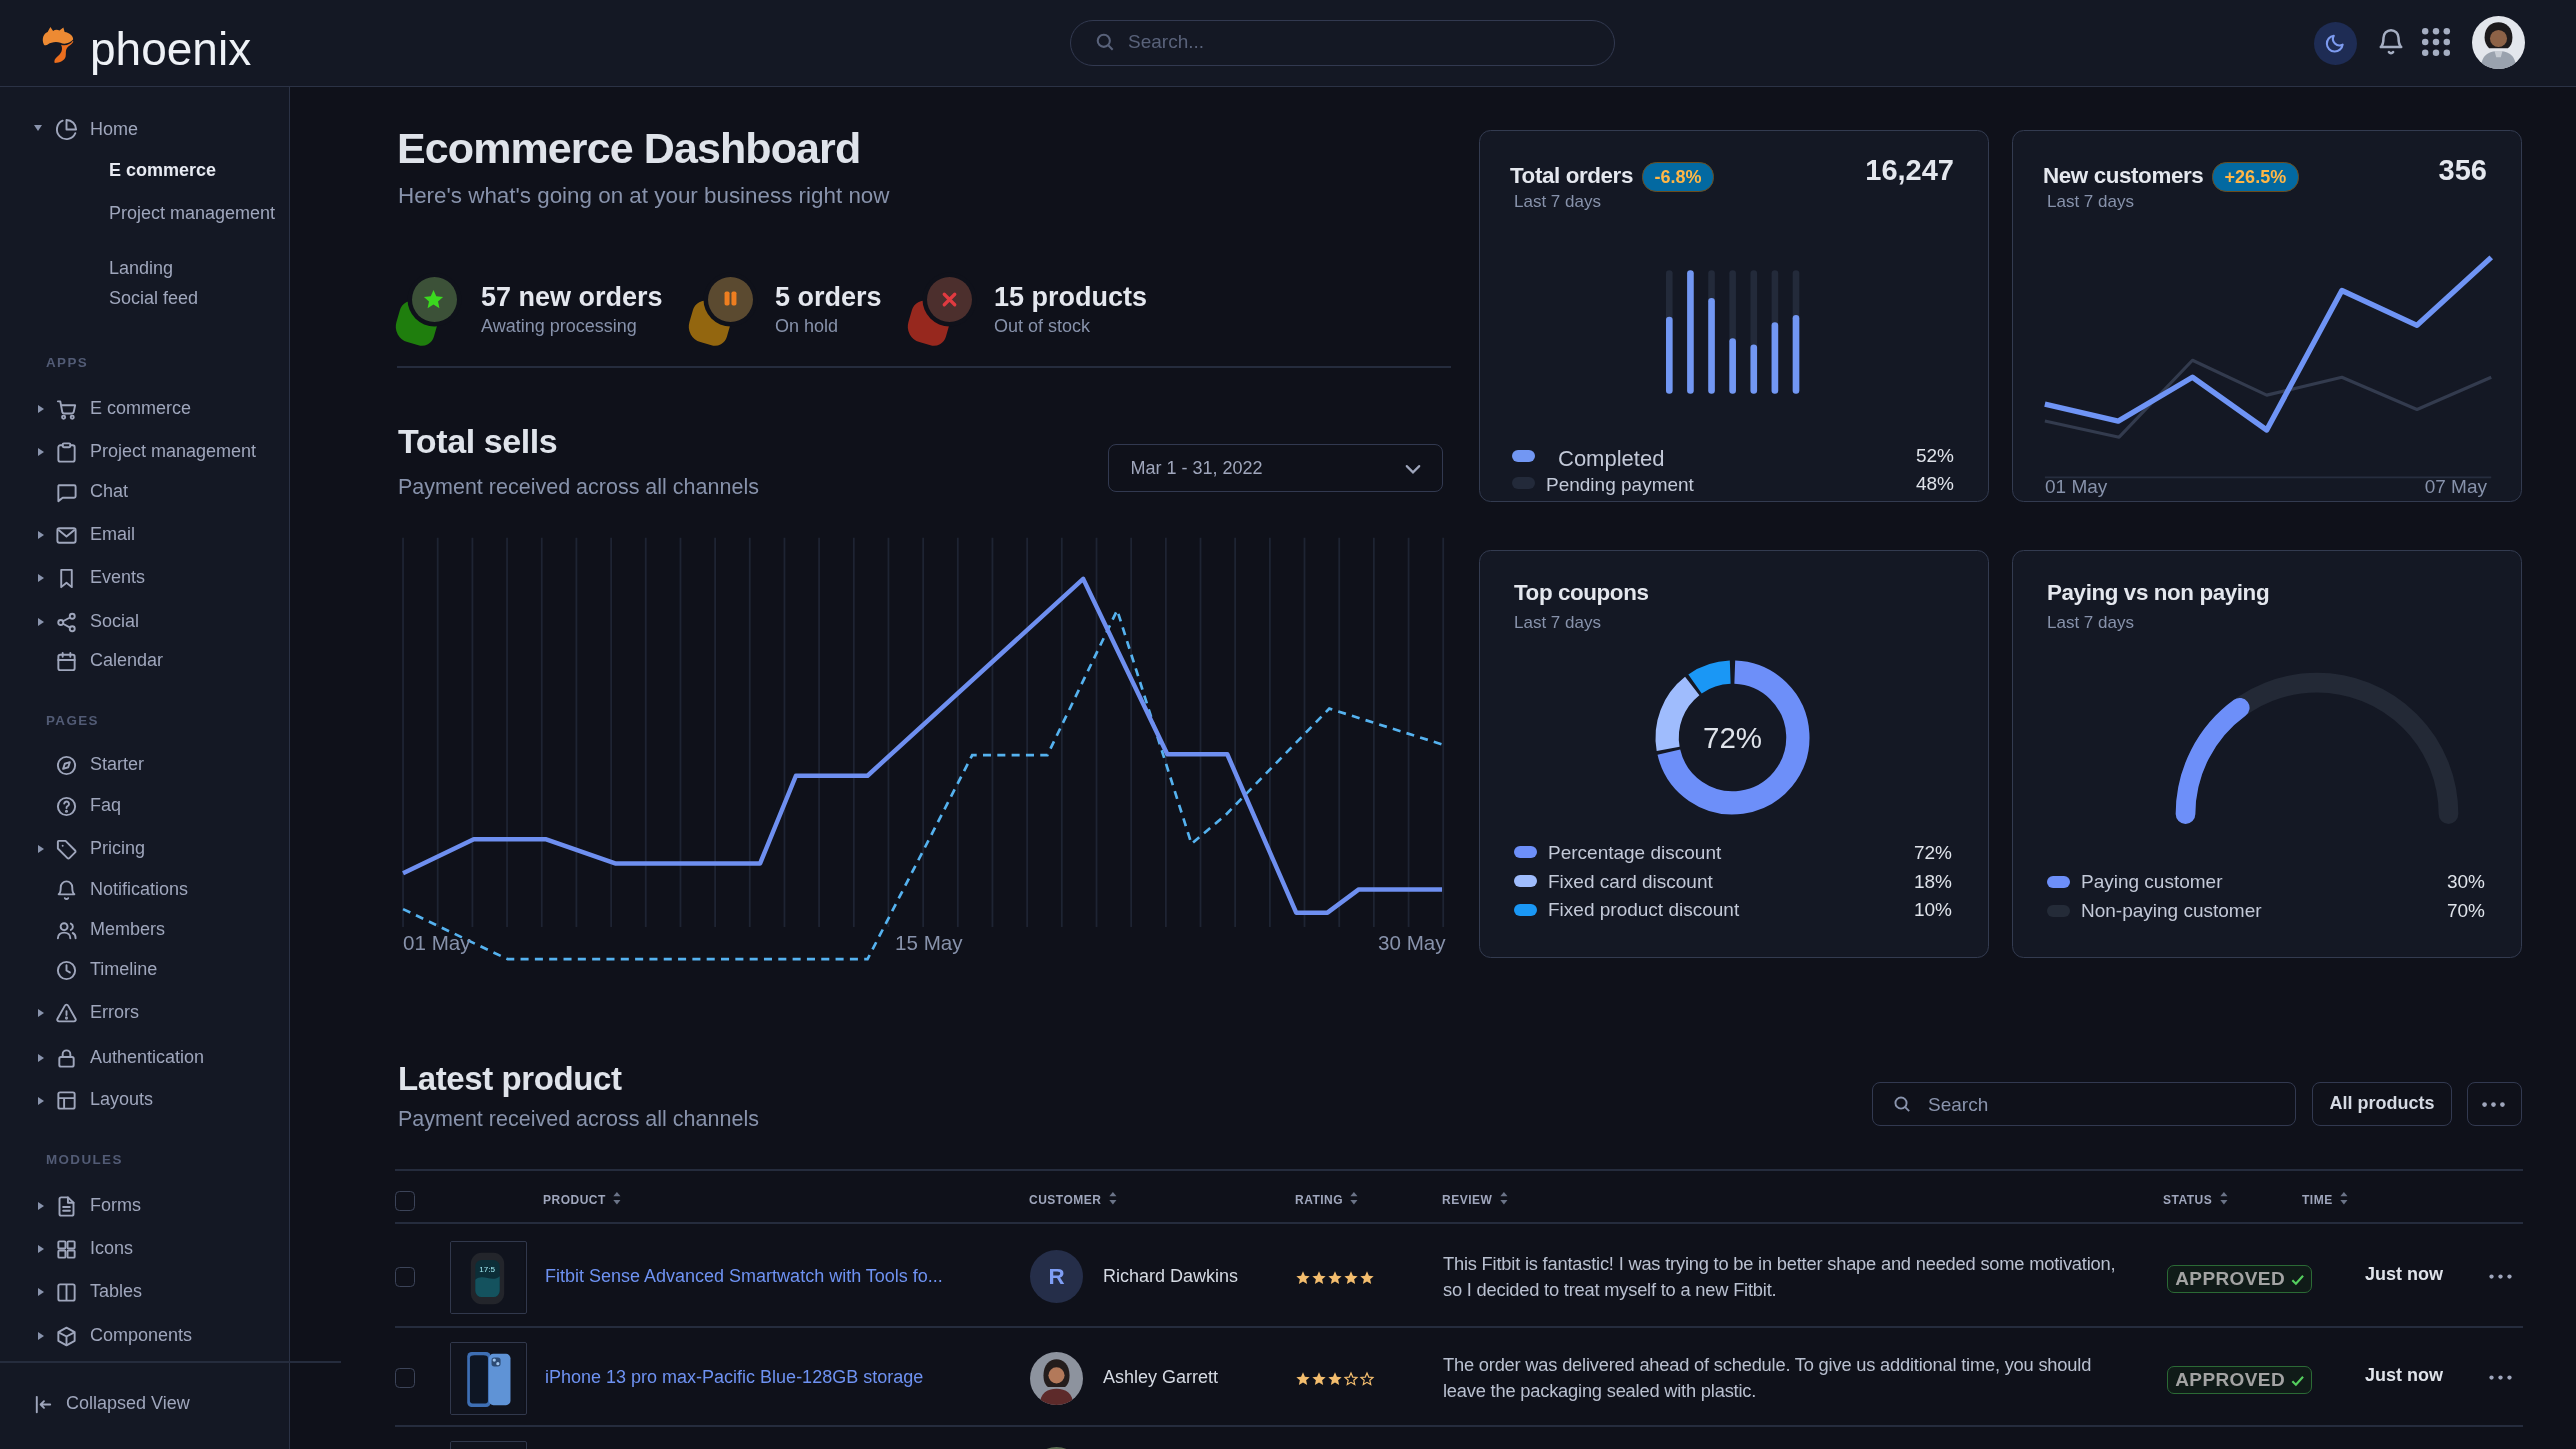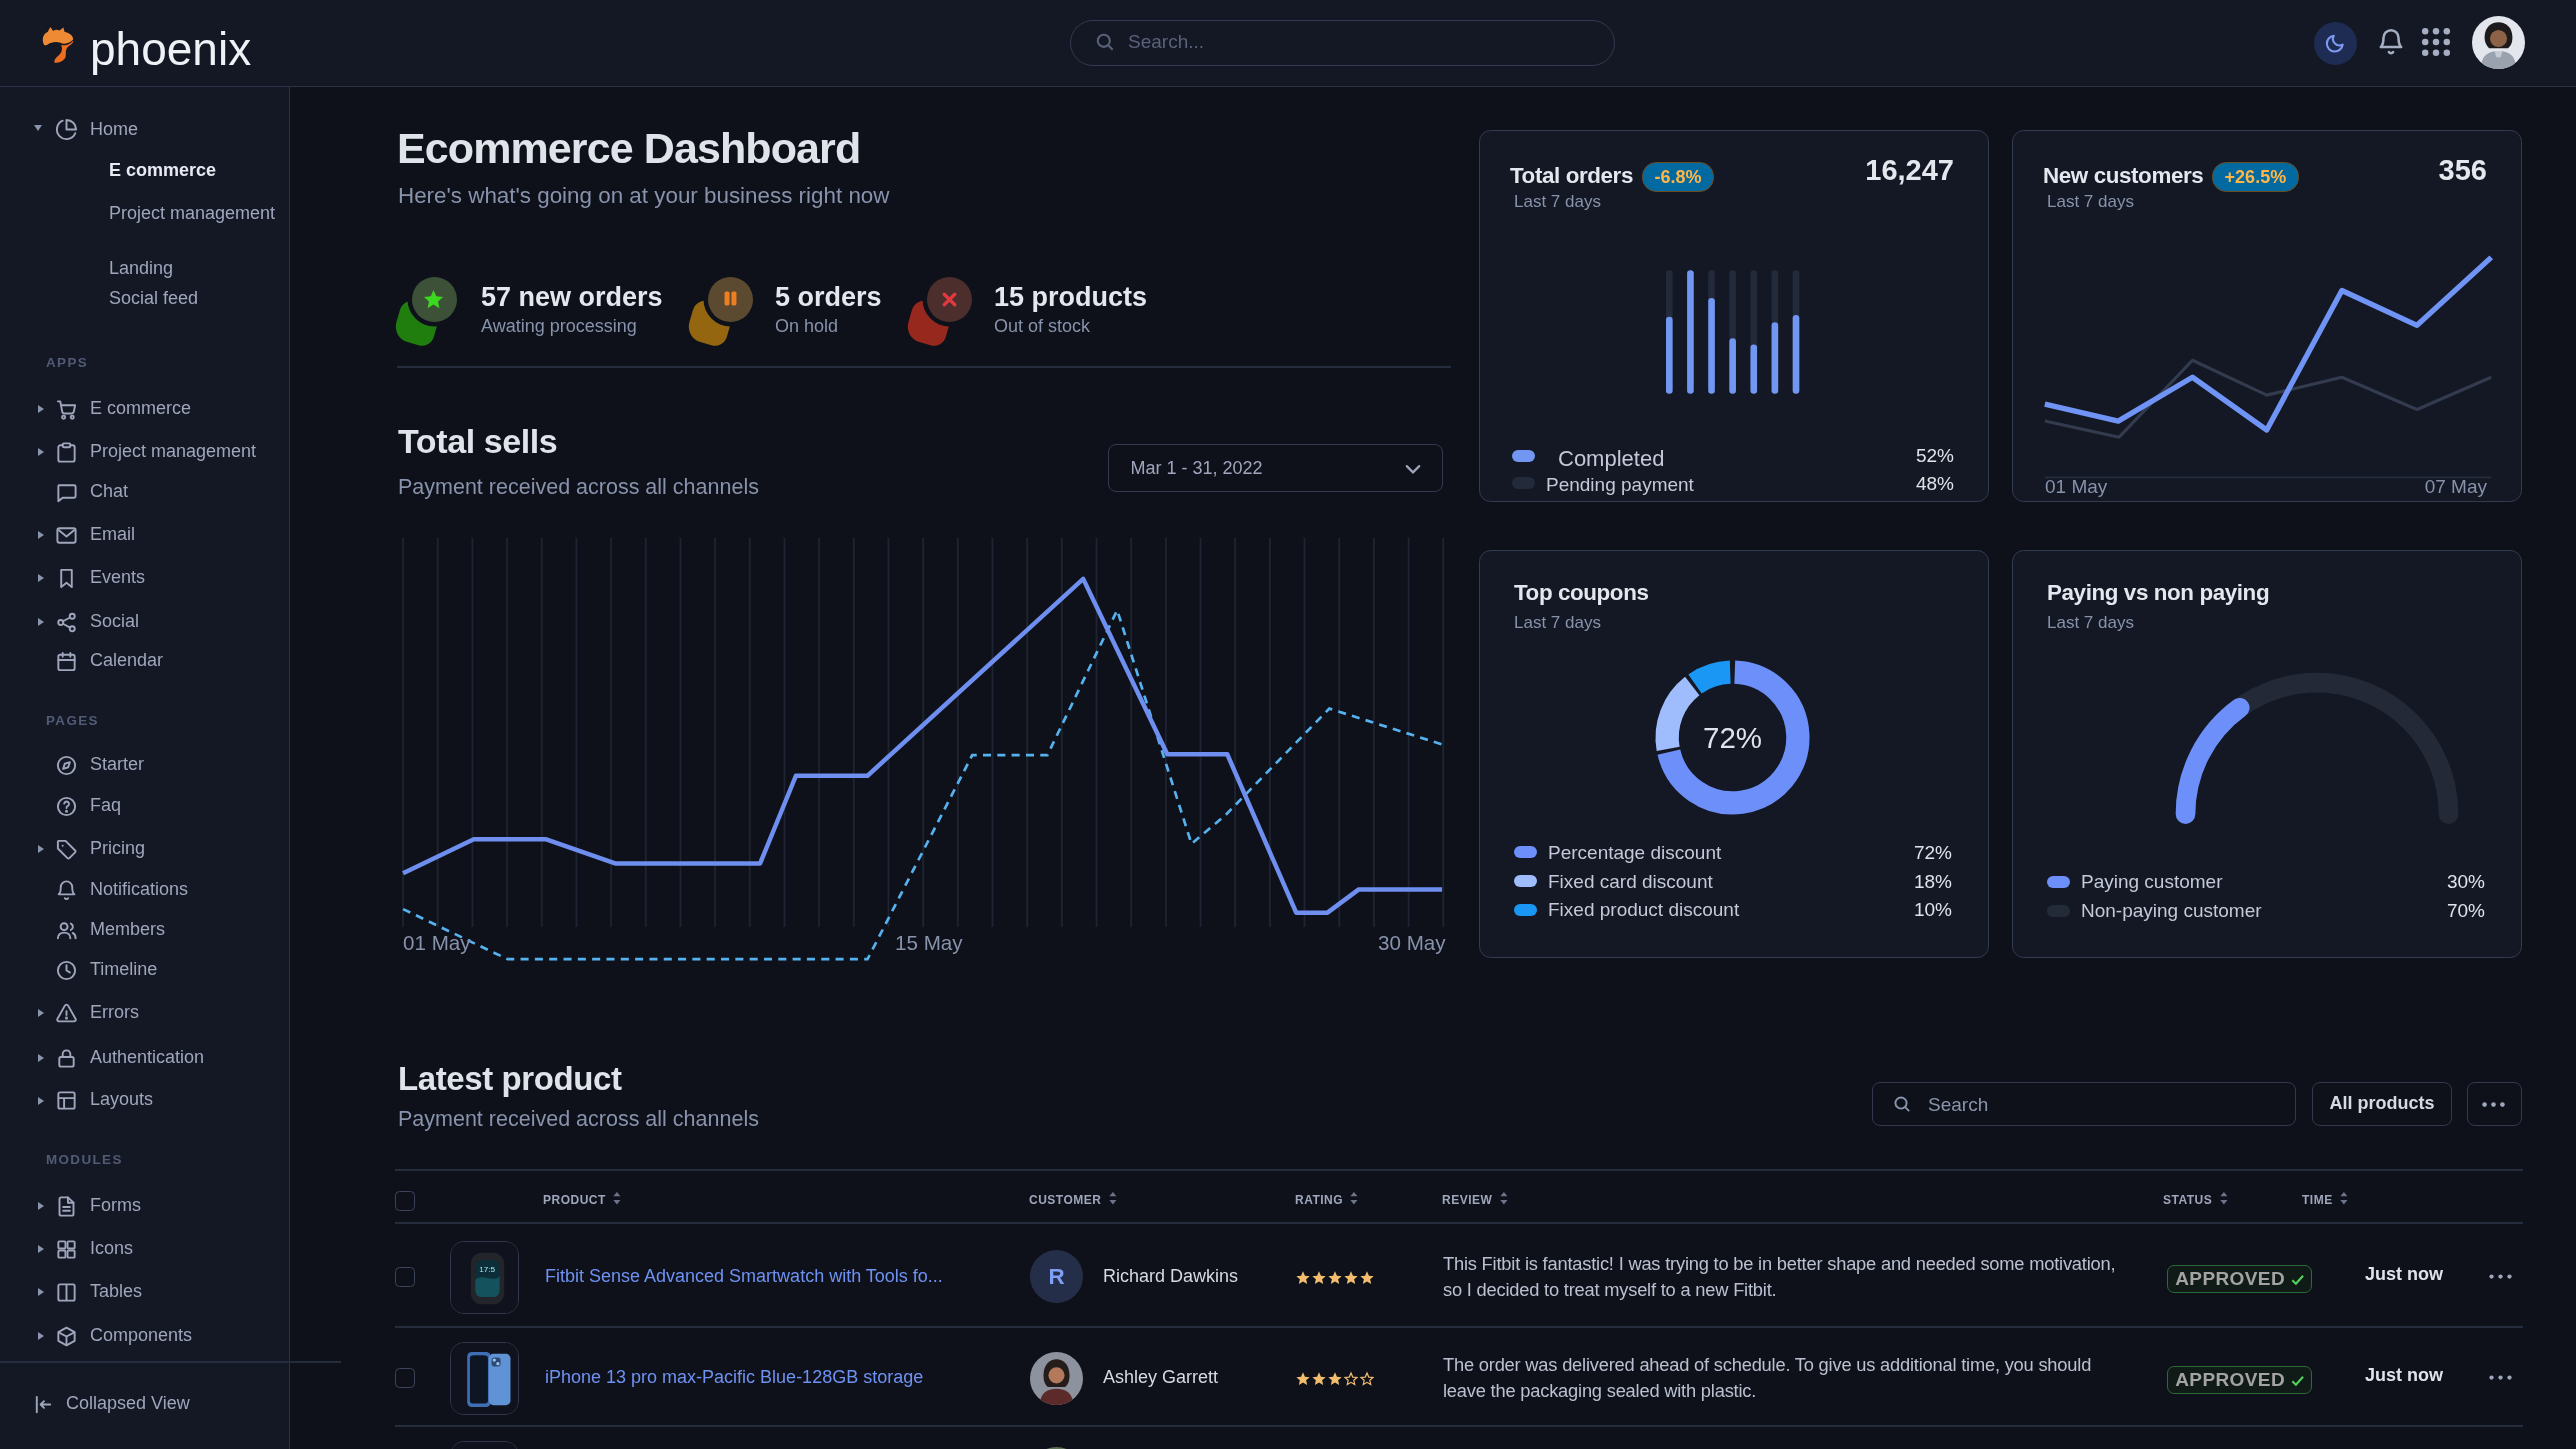--- a/index.html
+++ b/index.html
@@ -21,21 +21,21 @@
   
   .card { position:absolute; background:#141824; border:1.8px solid #333b50; border-radius:11.6px; }
   .cardtitle { font-size:22.4px; font-weight:bold; color:#e4e7ee; letter-spacing:-0.4px; }
   .badge { display:inline-block; font-size:18px; font-weight:bold; padding:3.6px 11.6px; border-radius:14.3px; }
   .badge.warn { color:#ffb646; border:1.8px solid #6b4c1d; background:#0369a1; }
   .legendsw { display:inline-block; width:23px; height:11.6px; border-radius:6.3px; }
   
   .check { position:absolute; width:19.7px; height:19.7px; border:1.8px solid #3c4459; border-radius:4.5px; }
   .th { font-size:12px; font-weight:bold; color:#9fa6bc; letter-spacing:0.5px; }
   .badge.ok { color:#a3a3a3; border:1.8px solid #2b6a35; background:rgba(37,176,3,0.07); font-size:19px; letter-spacing:0.4px; border-radius:7px; padding:1.8px 7.2px 2.7px; }
-  .thumb { position:absolute; width:69px; height:73px; border:1.8px solid #31384c; border-radius:14px; overflow:hidden;text-decoration:underline; }
+  .thumb { position:absolute; width:77px; height:73px; border:1.8px solid #31384c; border-radius:2px; overflow:hidden;text-decoration:underline; }
   .hline { position:absolute; height:1.8px; background:#252c3d; }
 </style>
 </head>
 <body>
 <div id="navbar">
 
   <svg class="abs" style="left:39px;top:23px" width="40" height="40" viewBox="0 0 44 44">
     <path fill="#ed8a33" d="M5.5 24 C2.5 18 5 11.5 9.5 10 L12.5 4.5 L15.5 8.7 C17.5 7 20.5 6.8 22.5 8.3 L26.8 5 L28.2 10 C33.5 10.5 38 14.5 37.5 18.2 C34 22.6 28 23.8 23.5 21.8 C19 19.8 13 21.3 10 23.3 C8.5 24.3 6.5 25.2 5.5 24 Z"></path>
     <path fill="#ec6e1e" d="M37.2 19.5 C34.5 23.6 29 25.4 24.3 23.8 C26.6 28.6 24.8 33.4 20.3 36.8 C17.3 39.2 16.3 41.6 17.3 44 C22.8 44 28.3 41.4 29.3 36.9 C30 33.7 28.8 30.4 30.8 27.4 C32.8 24.7 36.5 23.4 37.6 20.9 C37.8 20.3 37.6 19.8 37.2 19.5 Z"></path>
   </svg>

